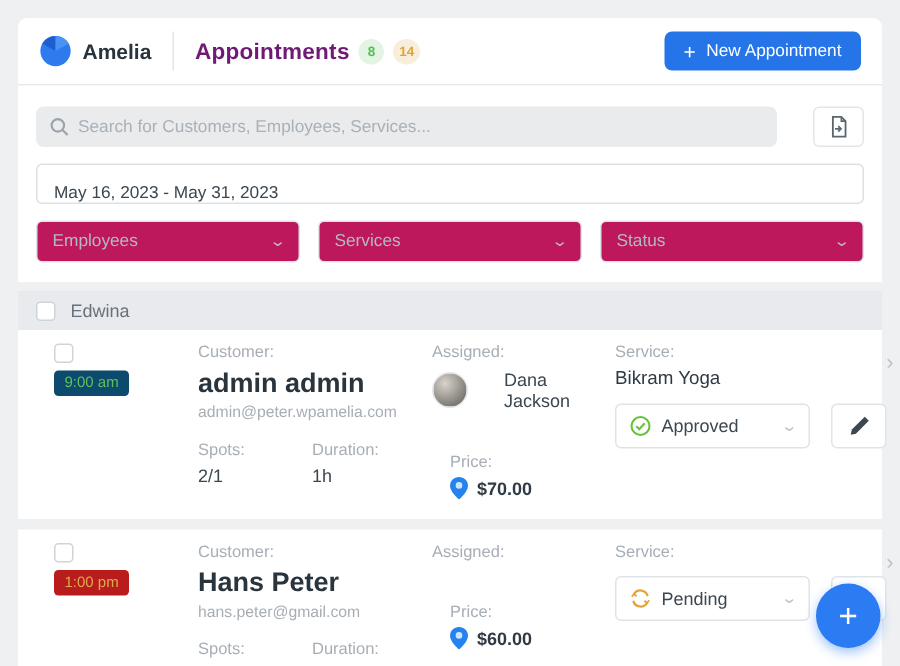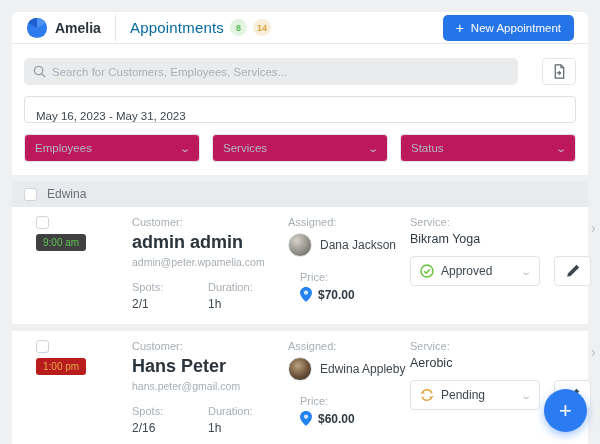--- a/index.html
+++ b/index.html
@@ -8,27 +8,27 @@
     background:#eef0f2;
     font-family:"Liberation Sans","DejaVu Sans",sans-serif;
     color:#2c3640;
     font-size:12px;
   }
   .wrap { padding:12px 12px 0 12px; }
 
   
   .header-card {
     background:#fff; border-radius:6px 6px 0 0;
-    height:32px; display:flex; align-items:center;
+    height:45px; display:flex; align-items:center;
     padding:0 14px; border-bottom:1px solid #e7eaec;
   }
   .brand { display:flex; align-items:center; gap:7px; }
   .brand-name { font-size:14px; font-weight:bold; color:#29333c; }
   .v-divider { width:1px; height:26px; background:#e3e6e9; margin:0 14px; }
-  .page-title { font-size:15px; font-weight:normal; color:#0369a1; letter-spacing:.2px; }
+  .page-title { font-size:15px; font-weight:bold; color:#701a75; letter-spacing:.2px; }
   .count-badge {
     display:inline-flex; align-items:center; justify-content:center;
     min-width:17px; height:17px; padding:0 4px; border-radius:50%;
     font-size:9px; font-weight:bold; margin-left:6px;
   }
   .count-badge.green { background:#e3f4e2; color:#57bb57; }
   .count-badge.orange { background:#f8eed9; color:#dfa23e; }
   .spacer { flex:1; }
   .new-appt-btn {
     background:#2575e8; color:#fff; border:none; border-radius:5px;
@@ -85,37 +85,37 @@
   .appt-row {
     background:#fff; display:grid;
     grid-template-columns:96px 156px 122px 1fr 22px;
     padding:9px 4px 13px 24px; position:relative;
   }
   .cell { display:flex; flex-direction:column; }
   .time-badge {
     display:inline-block; margin-top:5px; padding:3px 7px; border-radius:3px;
     font-size:10px; width:max-content;
   }
-  .time-badge.green { background:#404040; color:#5dc257; }
+  .time-badge.green { background:#0c4a6e; color:#5dc257; }
   .time-badge.orange { background:#b91c1c; color:#dfaa4b; }
   .mini-label { font-size:11px; color:#a7aeb5; }
   .cust-name { font-size:18px; font-weight:bold; color:#2a343d; margin-top:4px; }
   .cust-email { font-size:10.5px; color:#a7aeb5; margin-top:3px; }
   .sub-row { display:flex; margin-top:13px; }
   .sub-col-spots { width:76px; }
   .sub-val { font-size:12px; color:#3c4750; margin-top:4px; }
-  .assigned-line { display:flex; align-items:center; gap:8px; margin-top:5px; }
+  .assigned-line { display:flex; align-items:center; gap:24px; margin-top:5px; }
   .avatar {
     width:24px; height:24px; border-radius:50%; flex:none;
     border:1px solid #e3e6e9;
   }
   .avatar.a1 { background:radial-gradient(circle at 35% 30%, #d8d4cc, #8d8a84 60%, #5e5c57); }
   .avatar.a2 { background:radial-gradient(circle at 40% 35%, #bba27e, #6b5138 55%, #2f2620); }
   .assigned-name { font-size:12px; color:#3c4750; }
-  .price-block { margin-top:14px; padding-left:12px; }
+  .price-block { margin-top:28px; padding-left:12px; }
   .price-line { display:flex; align-items:center; gap:6px; margin-top:4px; }
   .price-val { font-size:12px; font-weight:bold; color:#2f3a44; }
   .service-name { font-size:12.5px; color:#2f3a44; margin-top:4px; display:flex; align-items:center; gap:6px; }
   .status-row { display:flex; align-items:center; gap:14px; margin-top:10px; }
   .status-select {
     width:130px; height:30px; border:1px solid #dfe3e7; border-radius:4px;
     display:flex; align-items:center; gap:7px; padding:0 9px; background:#fff; cursor:pointer;
   }
   .status-select .st-label { flex:1; font-size:12px; color:#3c4750; }
   .edit-btn {
@@ -294,40 +294,35 @@
             <div class="sub-val">2/16</div>
           </div>
           <div>
             <div class="mini-label">Duration:</div>
             <div class="sub-val">1h</div>
           </div>
         </div>
       </div>
       <div class="cell">
         <span class="mini-label">Assigned:</span>
-        <div class="assigned-line">
-          <span class="avatar a2"></span>
-          <span class="assigned-name">Edwina Appleby</span>
-        </div>
         <div class="price-block">
           <div class="mini-label">Price:</div>
           <div class="price-line">
             <span style="display:flex;">
               <svg width="12" height="15" viewBox="0 0 12 15">
                   <path d="M6 0 C2.7 0 0 2.6 0 5.8 C0 10 6 15 6 15 S12 10 12 5.8 C12 2.6 9.3 0 6 0 Z" fill="#2583f0"></path>
                   <circle cx="6" cy="5.6" r="2.2" fill="#cfe4fb"></circle>
                 </svg>
             </span>
             <span class="price-val">$60.00</span>
           </div>
         </div>
       </div>
       <div class="cell">
         <span class="mini-label">Service:</span>
-        <span class="service-name">Aerobic</span>
         <div class="status-row">
           <div class="status-select">
             <span style="display:flex;">
               <svg width="14" height="14" viewBox="0 0 14 14" fill="none" stroke="#e6a23c" stroke-width="1.5">
                 <path d="M2.2 8.6 a5 5 0 0 0 9.2 1.2"></path>
                   <path d="M11.8 5.4 a5 5 0 0 0 -9.2 -1.2"></path>
                 <path d="M1.2 5.8 l1.4 -1.8 1.8 1.5" stroke-width="1.2"></path>
                 <path d="M12.8 8.2 l-1.4 1.8 -1.8 -1.5" stroke-width="1.2"></path>
               </svg>
             </span>

